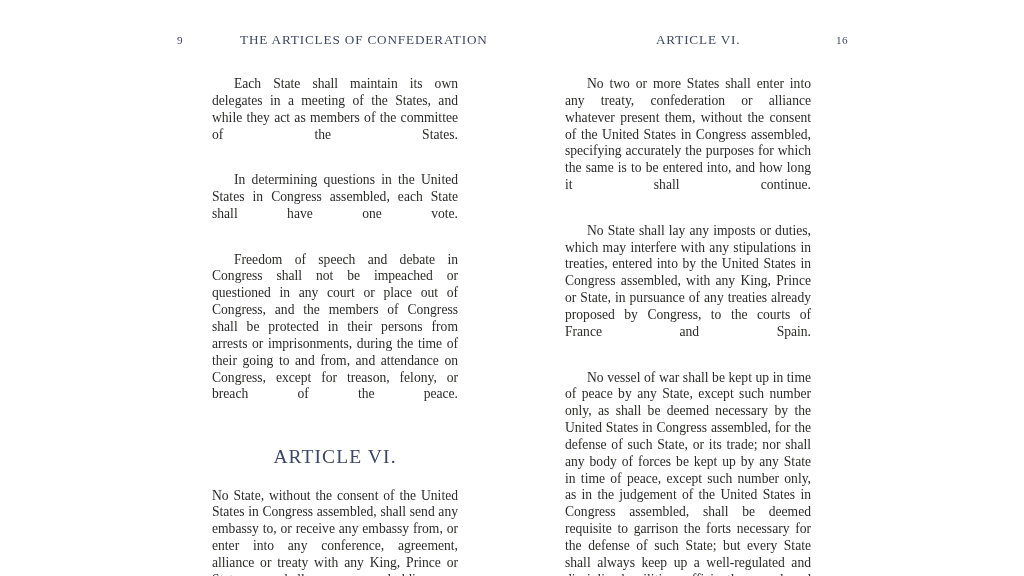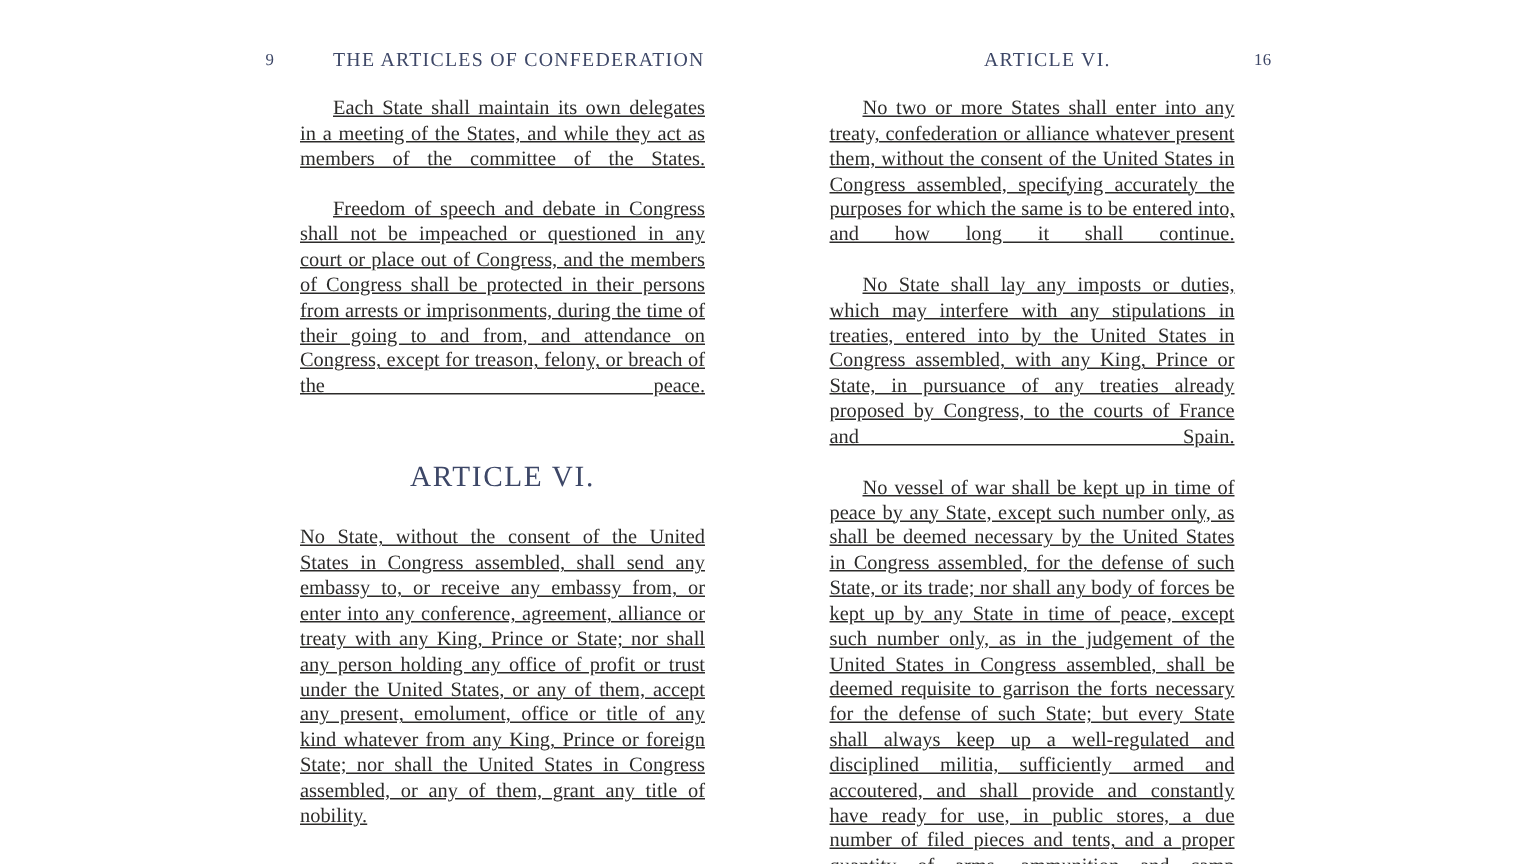--- a/index.html
+++ b/index.html
@@ -30,44 +30,43 @@
   .folio {
     position: absolute;
     top: 32px;
     height: 16px;
     line-height: 16px;
     color: #3d4767;
     font-size: 11.2px;
     letter-spacing: 0.3px;
   }
   #folio-verso { left: 177px; }
-  #head-verso  { left: 222px; }
+  #head-verso  { left: 240px; }
   #head-recto  { left: 656px; }
   #folio-recto { left: 836px; }
 
   
   .column {
     position: absolute;
     top: 64px;
     width: 270px;
     color: #2c2b2a;
     font-size: 13.6px;
     line-height: 16.85px;
     text-align: justify;
     text-justify: inter-word;
     -webkit-hyphens: none;
     hyphens: none;
   }
   #column-left  { left: 200px; }
   #column-right { left: 553px; }
 
   .para {
-    margin: 0;
+    margin: 12px;
     text-indent: 22px;
-    text-decoration: underline;
   }
   .para.no-indent { text-indent: 0; }
   
   .para::after {
     content: "";
     display: inline-block;
     width: 100%;
   }
 
   
@@ -91,20 +90,21 @@
   <div class="running-head" id="head-verso">THE ARTICLES OF CONFEDERATION</div>
 
   <div class="running-head" id="head-recto">ARTICLE VI.</div>
 
   <div class="folio" id="folio-recto">16</div>
 
   <div class="column" id="column-left">
 
     <p class="para">Each State shall maintain its own delegates in a meeting of the States, and while they act as members of the committee of the States.</p>
 
+    <p class="para">In determining questions in the United States in Congress assembled, each State shall have one vote.</p>
 
     <p class="para">Freedom of speech and debate in Congress shall not be impeached or questioned in any court or place out of Congress, and the members of Congress shall be protected in their persons from arrests or imprisonments, during the time of their going to and from, and attendance on Congress, except for treason, felony, or breach of the peace.</p>
 
     <h2 class="article-heading">ARTICLE VI.</h2>
 
     <p class="para no-indent">No State, without the consent of the United States in Congress assembled, shall send any embassy to, or receive any embassy from, or enter into any conference, agreement, alliance or treaty with any King, Prince or State; nor shall any person holding any office of profit or trust under the United States, or any of them, accept any present, emolument, office or title of any kind whatever from any King, Prince or foreign State; nor shall the United States in Congress assembled, or any of them, grant any title of nobility.</p>
 
   </div>
 
   <div class="column" id="column-right">

